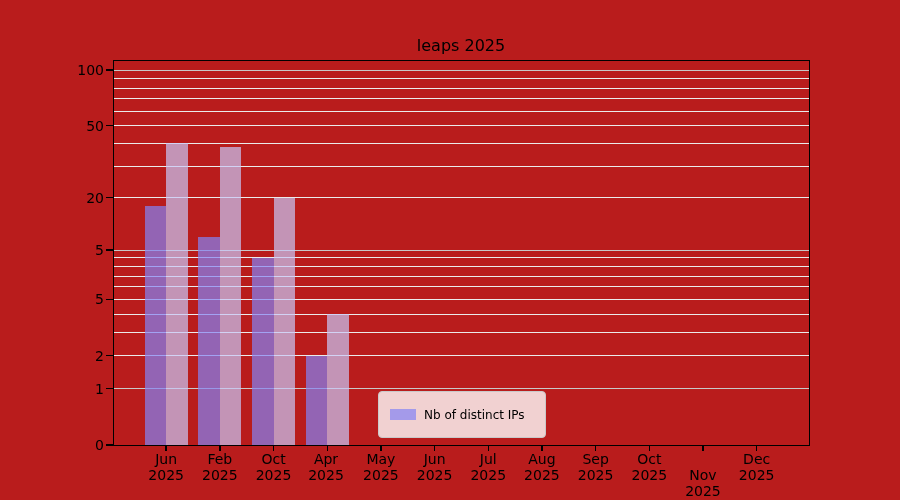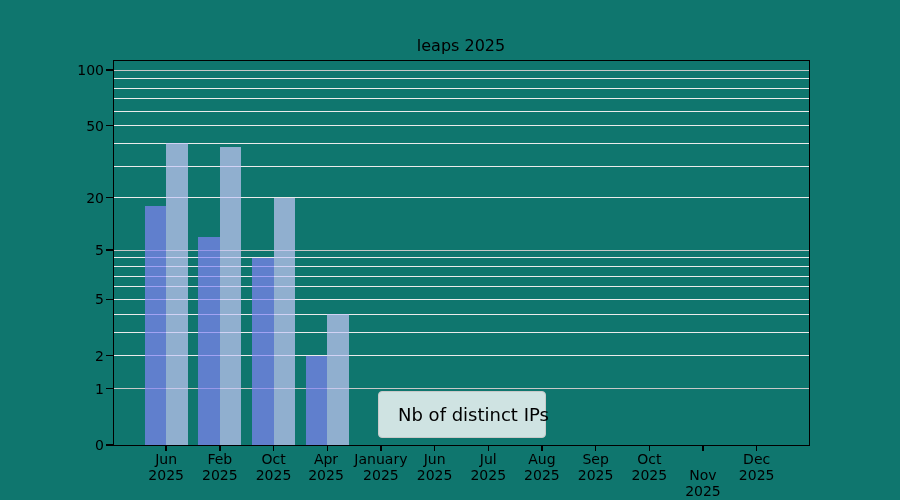--- a/index.html
+++ b/index.html
@@ -1,17 +1,17 @@
 <!DOCTYPE html>
 <html><head>
 <meta charset="utf-8">
 <style>
   html,body{margin:0;padding:0;background:#fff;}
   #figure{
-    position:relative;width:900px;height:500px;background:#0f766e;overflow:hidden;
+    position:relative;width:900px;height:500px;background:#b91c1c;overflow:hidden;
     font-family:"DejaVu Sans","Liberation Sans",sans-serif;color:#000;
   }
   #chart-title{
     position:absolute;left:112px;top:36px;width:698px;text-align:center;
     font-size:16px;color:#000;
   }
   #plot-box{
     position:absolute;left:112.5px;top:60.3px;width:697.8px;height:385.4px;
     border:1.4px solid #000;box-sizing:border-box;background:transparent;
     pointer-events:none;z-index:3;
@@ -29,21 +29,21 @@
     font-size:14px;line-height:15.5px;color:#000;z-index:4;
   }
   #legend{
     position:absolute;left:378px;top:391px;width:168px;height:47px;
     border:1px solid #c9c9c9;border-radius:4px;background:rgba(255,255,255,0.8);
     display:flex;flex-direction:column;justify-content:space-evenly;
     padding-left:11px;box-sizing:border-box;z-index:5;
   }
   .legend-row{display:flex;align-items:center;gap:8px;}
   .legend-swatch{width:26px;height:11px;display:inline-block;}
-  .legend-label{font-size:18px;color:#000;white-space:nowrap;}
+  .legend-label{font-size:12px;color:#000;white-space:nowrap;}
 </style>
 </head>
 <body>
 
 <div id="figure">
   <div id="chart-title">leaps 2025</div>
   <div id="chart-layer">
       <div class="gridline" style="top: 388.107px; background: rgb(200, 200, 200);"></div>
       <div class="gridline" style="top: 355.178px; background: rgb(235, 235, 235);"></div>
       <div class="gridline" style="top: 331.815px; background: rgb(235, 235, 235);"></div>
@@ -102,21 +102,21 @@
         <div>Oct</div>
         <div>2025</div>
       </div>
       <div class="xtick-mark" style="left: 326.52px;"></div>
       <div class="xtick-label" style="left: 286px;">
         <div>Apr</div>
         <div>2025</div>
       </div>
       <div class="xtick-mark" style="left: 380.2px;"></div>
       <div class="xtick-label" style="left: 340.9px;">
-        <div>January</div>
+        <div>May</div>
         <div>2025</div>
       </div>
       <div class="xtick-mark" style="left: 433.88px;"></div>
       <div class="xtick-label" style="left: 394.58px;">
         <div>Jun</div>
         <div>2025</div>
       </div>
       <div class="xtick-mark" style="left: 487.56px;"></div>
       <div class="xtick-label" style="left: 448.26px;">
         <div>Jul</div>

